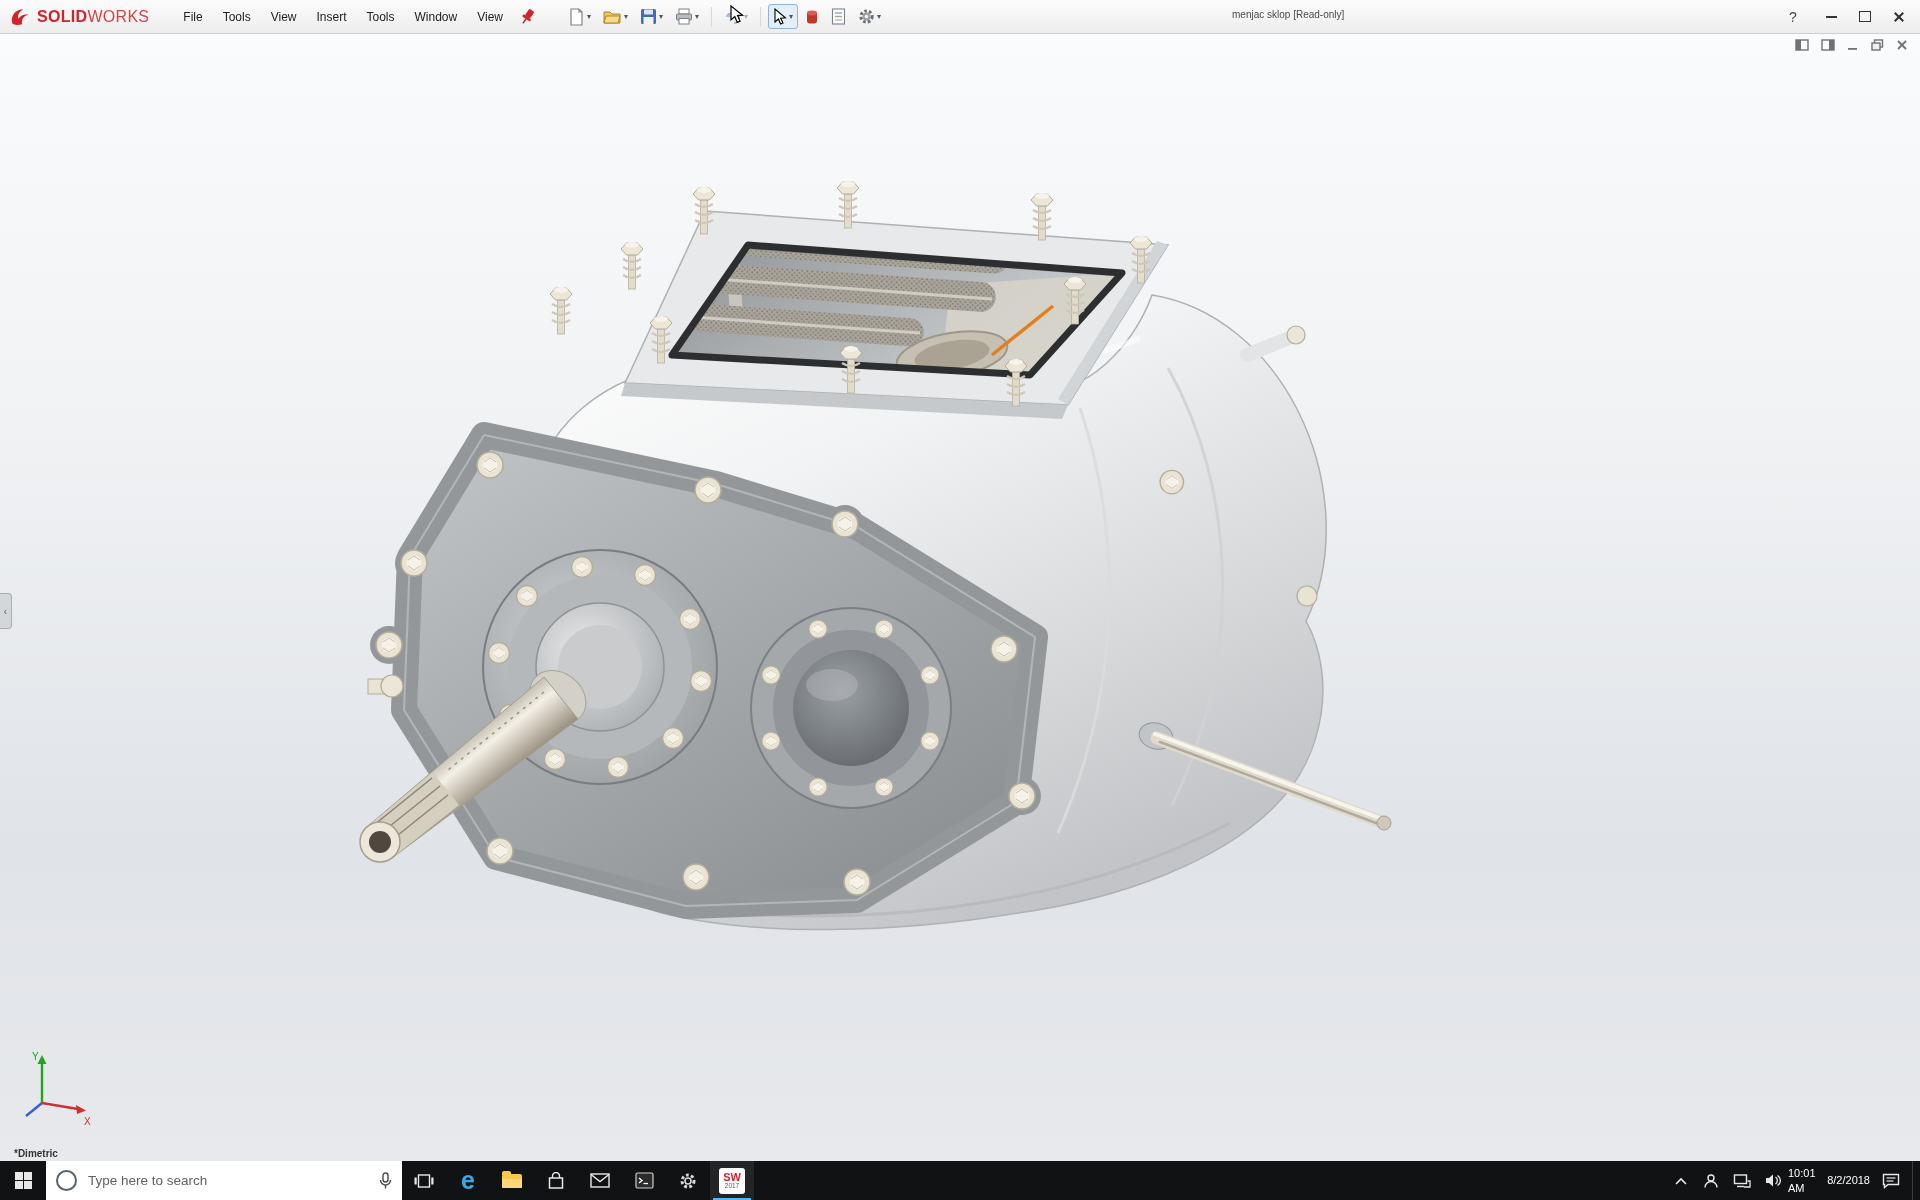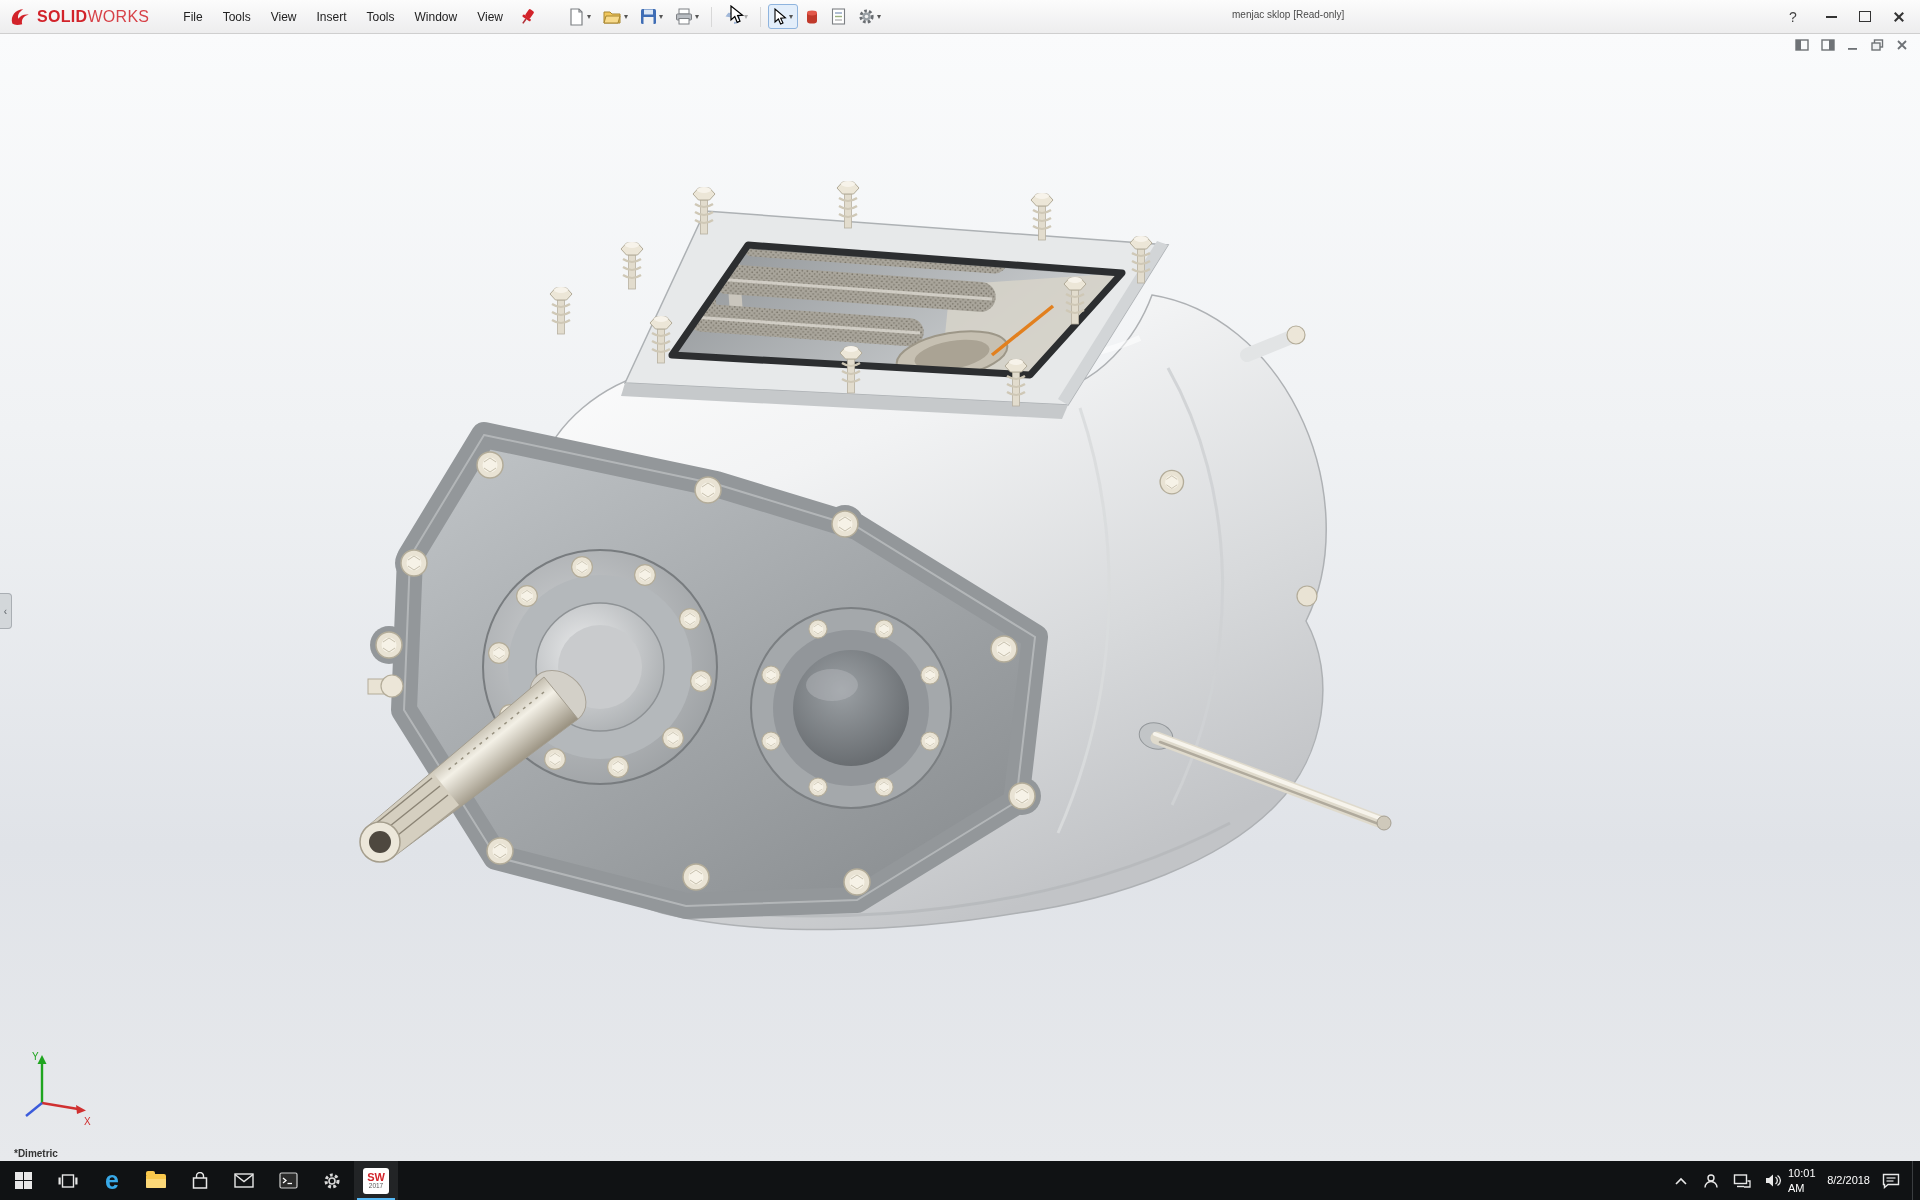--- a/index.html
+++ b/index.html
@@ -439,20 +439,29 @@
 
   <div class="taskbar">
     <div class="tb-cell">
       <svg width="17" height="17" viewBox="0 0 17 17">
         <rect x="0" y="0" width="8" height="8" fill="#e8e8e8"></rect>
           <rect x="9" y="0" width="8" height="8" fill="#e8e8e8"></rect>
         <rect x="0" y="9" width="8" height="8" fill="#e8e8e8"></rect>
           <rect x="9" y="9" width="8" height="8" fill="#e8e8e8"></rect>
       </svg>
     </div>
+    <div class="search-box">
+      <span class="cortana-ring"></span>
+      <input type="text" placeholder="Type here to search" style="">
+      <svg width="13" height="18" viewBox="0 0 13 18">
+        <rect x="4" y="1" width="5" height="9" rx="2.5" fill="none" stroke="#4a4a4a" stroke-width="1.4"></rect>
+        <path d="M1.5,8 a5,5 0 0 0 10,0" fill="none" stroke="#4a4a4a" stroke-width="1.4"></path>
+        <line x1="6.5" y1="13" x2="6.5" y2="16.5" stroke="#4a4a4a" stroke-width="1.4"></line>
+      </svg>
+    </div>
     <div class="tb-app">
       <svg width="20" height="16" viewBox="0 0 20 16">
         <rect x="4.5" y="2" width="11" height="12" fill="none" stroke="#e8e8e8" stroke-width="1.4"></rect>
         <rect x="0.5" y="4.5" width="2.2" height="7" fill="#e8e8e8"></rect>
           <rect x="17.3" y="4.5" width="2.2" height="7" fill="#e8e8e8"></rect>
       </svg>
     </div>
     <div class="tb-app">
       <span class="edge-e">e</span>
     </div>

